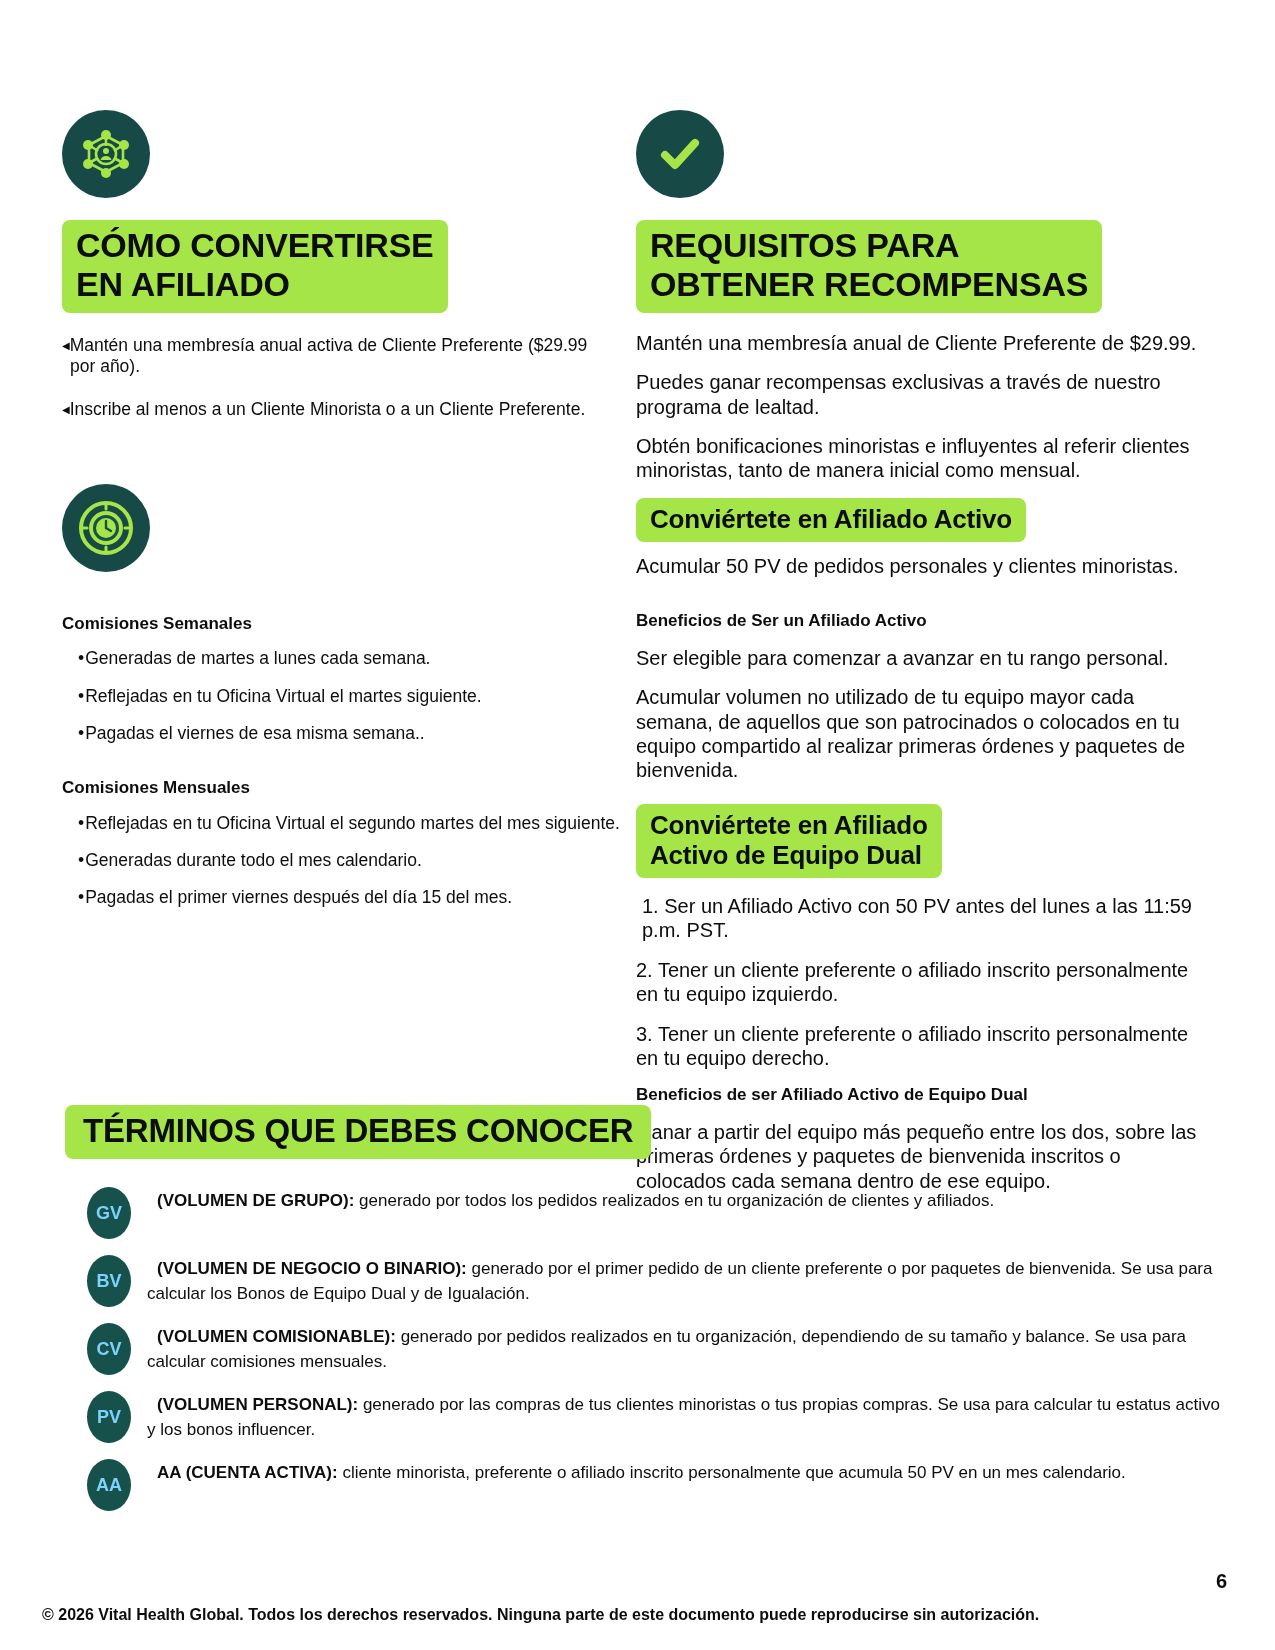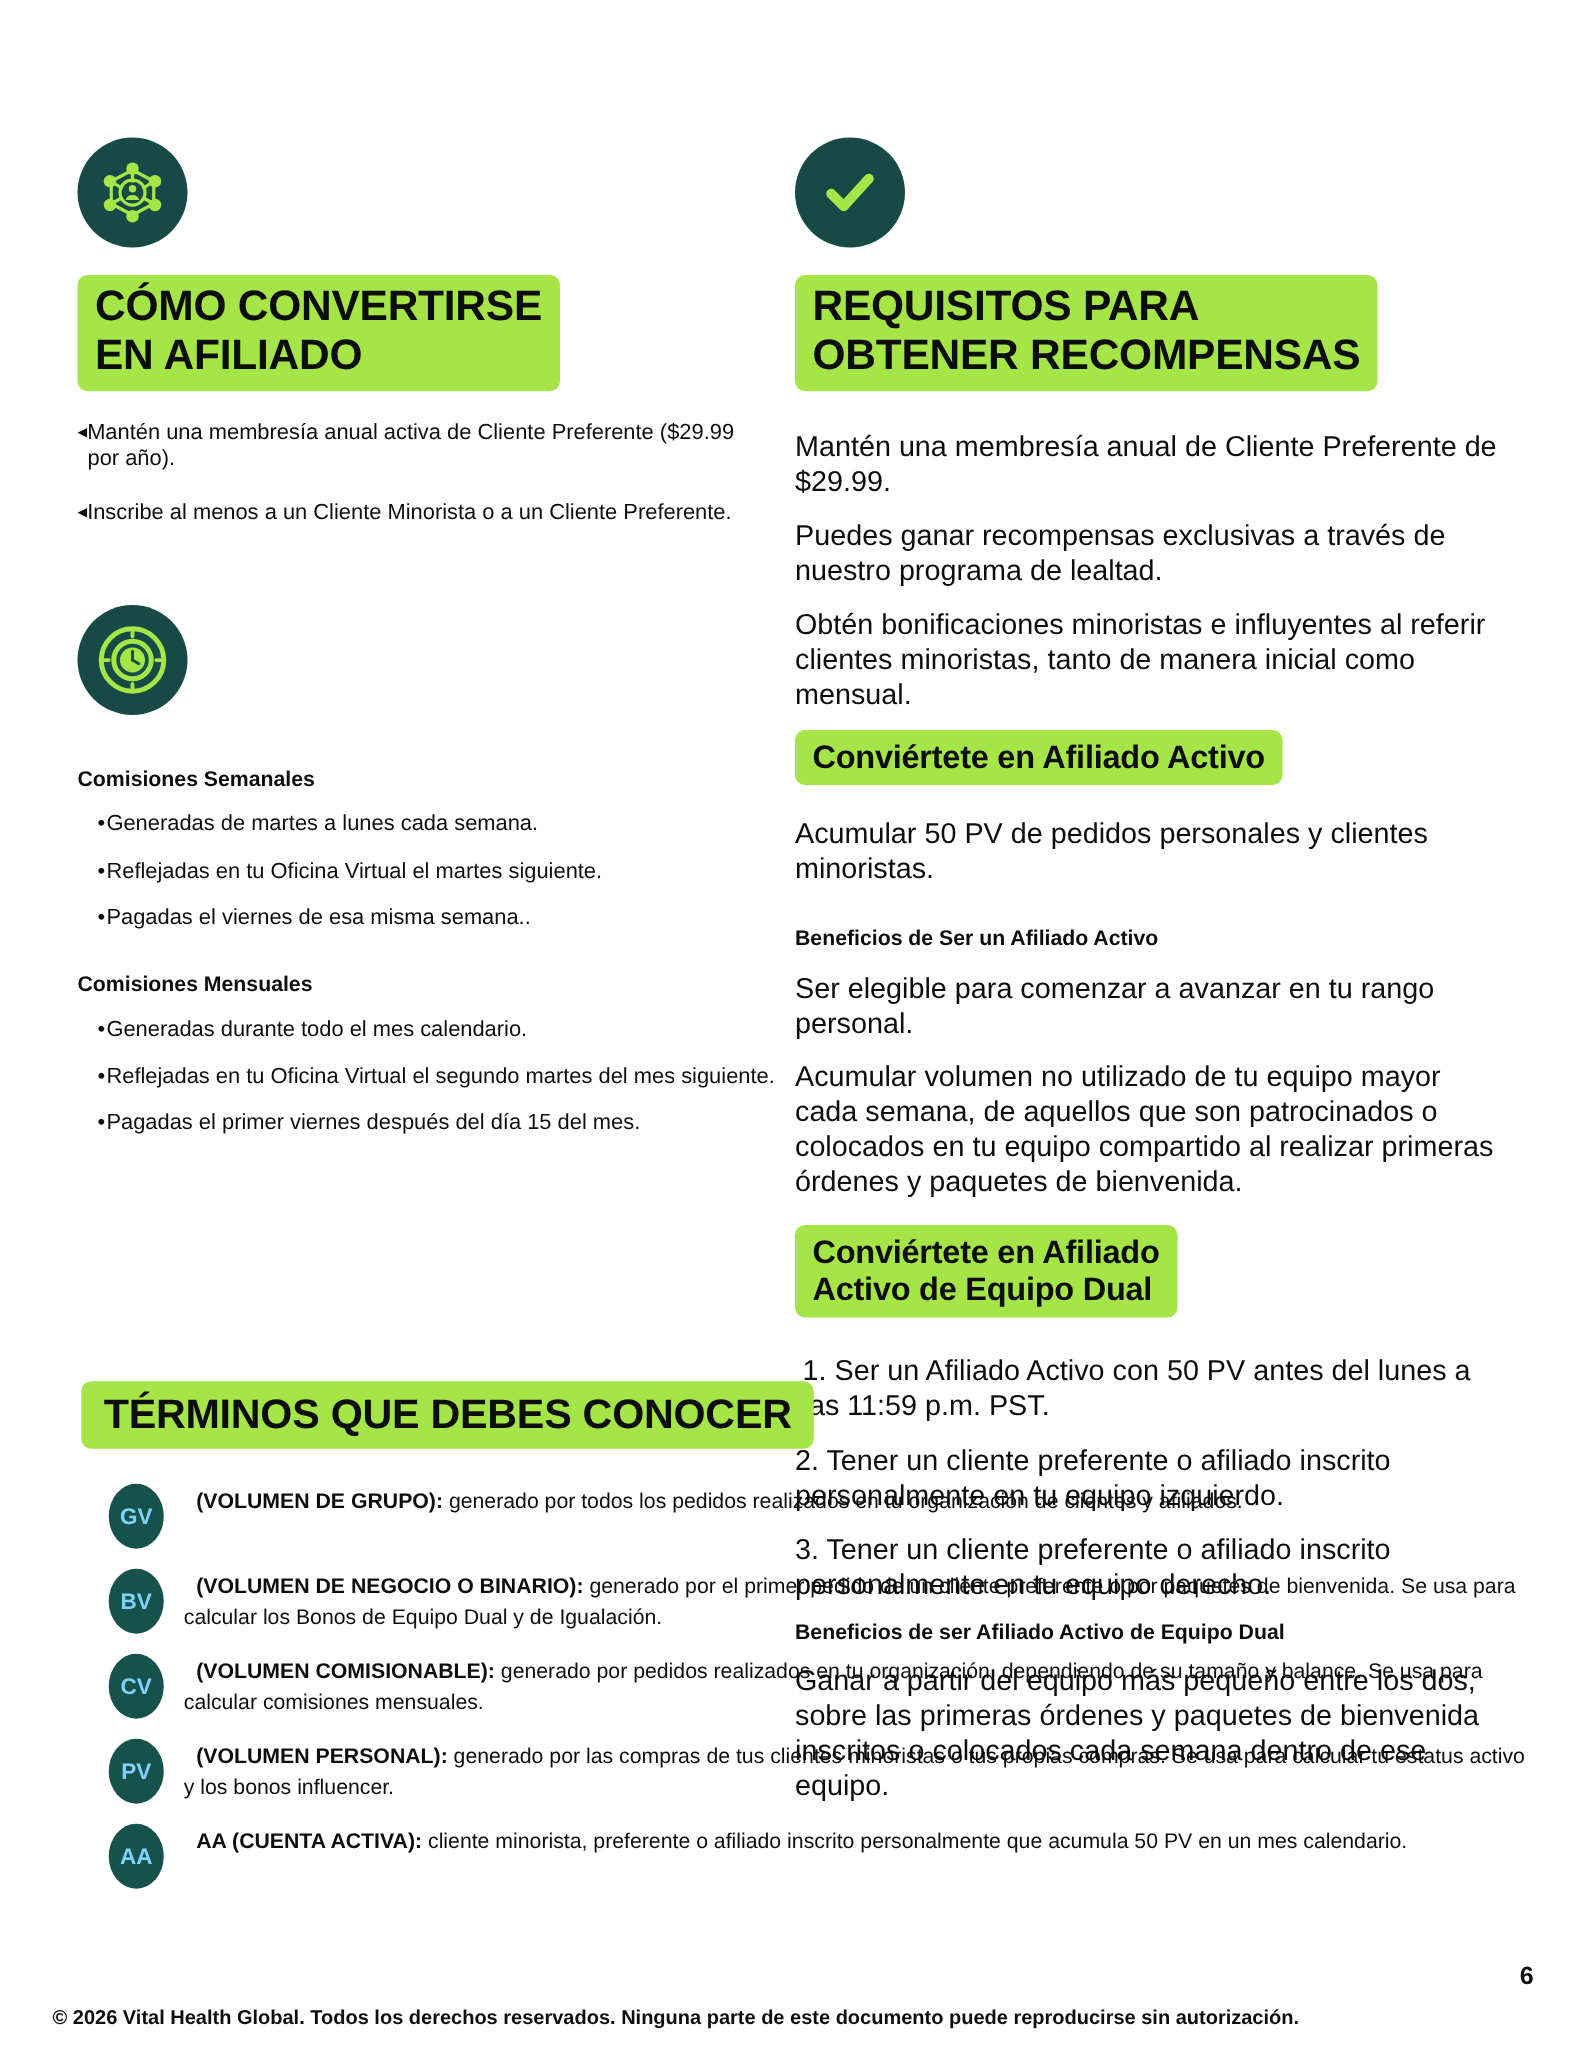--- a/index.html
+++ b/index.html
@@ -39,23 +39,23 @@
     letter-spacing: -0.2px;
     line-height: 1.16;
   }
   .hl-xl { font-size: 34px; }
   .hl-lg { font-size: 31px; }
   .hl-md { font-size: 26px; }
   .hl-terms { font-size: 33px; padding: 7px 18px 9px 18px; }
 
   
   .p {
-    font-size: 23px;
+    font-size: 20px;
     line-height: 1.22;
-    margin: 12px 0 15px 0;
+    margin: 0 0 15px 0;
   }
   .b { font-weight: 700; }
   .sub {
     font-size: 17px; font-weight: 700;
     margin: 0 0 14px 0; line-height: 1.2;
   }
   .bullet { font-size: 17.5px; line-height: 1.22; margin: 0 0 16px 16px; }
   .bullet::before { content: "\2022"; margin-right: 1px; }
 
   .lead-bullet {
@@ -170,22 +170,22 @@
     <div style="height:20px"></div>
 
     <div class="sub">Comisiones Semanales</div>
     <div class="bullet">Generadas de martes a lunes cada semana.</div>
     <div class="bullet">Reflejadas en tu Oficina Virtual el martes siguiente.</div>
     <div class="bullet">Pagadas el viernes de esa misma semana..</div>
 
     <div style="height:18px"></div>
 
     <div class="sub">Comisiones Mensuales</div>
+    <div class="bullet" style="width:560px">Reflejadas en tu Oficina Virtual el segundo martes del mes siguiente.</div>
     <div class="bullet">Generadas durante todo el mes calendario.</div>
-    <div class="bullet" style="width:560px">Reflejadas en tu Oficina Virtual el segundo martes del mes siguiente.</div>
     <div class="bullet" style="width:560px">Pagadas el primer viernes después del día 15 del mes.</div>
   </div>
 
   <div class="col-right">
 
     <div class="icon-badge">
       <svg width="52" height="52" viewBox="0 0 52 52" aria-hidden="true">
         <path d="M11 27 L21 37 L41 15" fill="none" stroke="#a5e548" stroke-width="8" stroke-linecap="round" stroke-linejoin="round"></path>
       </svg>
     </div>

